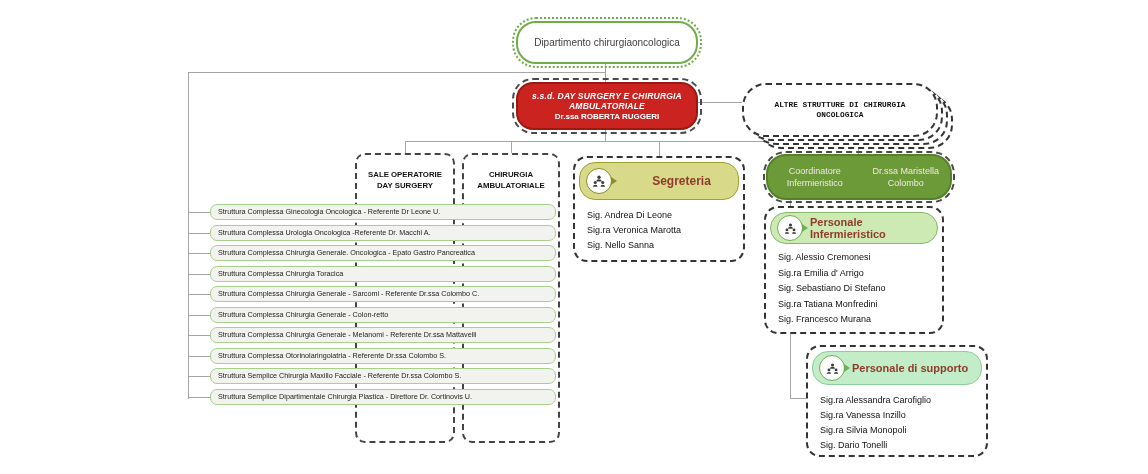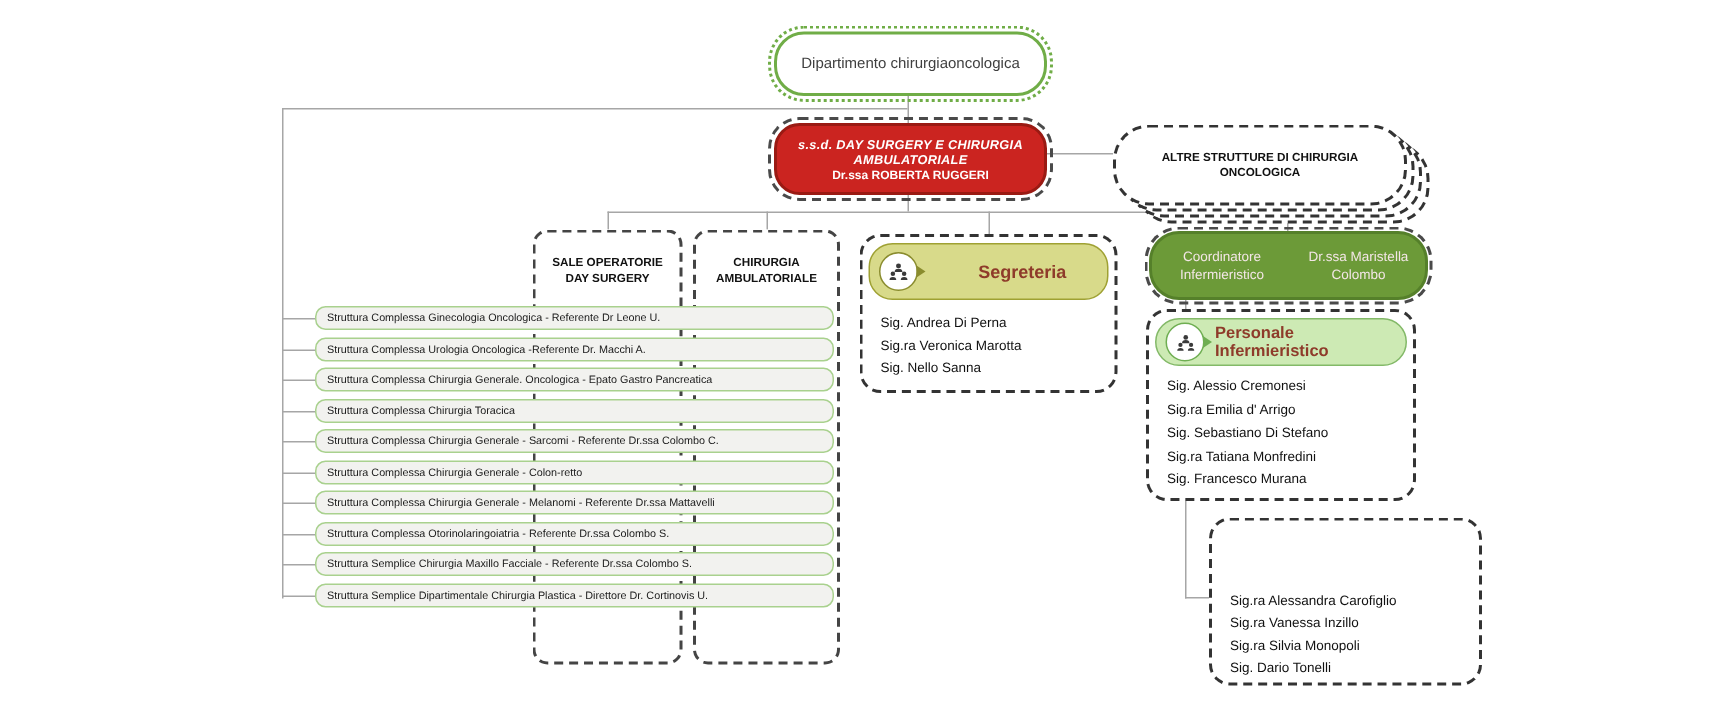--- a/index.html
+++ b/index.html
@@ -25,21 +25,21 @@
     color:#ffffff;font-weight:bold;text-align:center;z-index:2;
   }
   .red-node .l1,.red-node .l2{font-size:8.5px;line-height:10px;letter-spacing:.2px;font-style:italic;}
   .red-node .l3{font-size:8px;line-height:10px;margin-top:1px;}
   
   .altre{position:absolute;left:742px;top:83px;width:192px;height:50px;z-index:2;}
   .altre .card{
     position:absolute;left:0;top:0;width:192px;height:50px;background:#fff;
     border:2px dashed #333;border-radius:24px;z-index:3;
     display:flex;flex-direction:column;align-items:center;justify-content:center;
-    font-size:7.8px;font-weight:bold;line-height:10px;text-align:center;color:#111;
+    font-size:7.8px;font-weight:bold;line-height:10px;text-align:center;color:#111;font-family:Liberation Mono, monospace;
   }
   .altre .layer{position:absolute;width:192px;height:50px;background:#fff;border:2px dashed #333;border-radius:24px;}
   .altre .la1{left:5px;top:4px;z-index:2;}
   .altre .la2{left:10px;top:8px;z-index:1;}
   .altre .la3{left:15px;top:12px;z-index:0;}
   
   .tallbox{
     position:absolute;top:153px;height:290px;background:#fff;
     border:2px dashed #444;border-radius:10px;z-index:1;
     font-size:7.8px;font-weight:bold;text-align:center;line-height:11px;color:#111;
@@ -173,21 +173,21 @@
           <path d="M8.5,12.5 a3.5,3 0 0 1 7,0 z" fill="#3a3a3a"></path>
           <circle cx="7" cy="14" r="2" fill="#3a3a3a"></circle>
           <path d="M4,19.5 a3,2.6 0 0 1 6,0 z" fill="#3a3a3a"></path>
           <circle cx="17" cy="14" r="2" fill="#3a3a3a"></circle>
           <path d="M14,19.5 a3,2.6 0 0 1 6,0 z" fill="#3a3a3a"></path>
         </svg>
       </div>
       <div class="ttl">Segreteria</div>
     </div>
     <div class="members">
-      <div>Sig. Andrea Di Perna</div>
+      <div>Sig. Andrea Di Leone</div>
       <div>Sig.ra Veronica Marotta</div>
       <div>Sig. Nello Sanna</div>
     </div>
   </div>
 
   <div class="coord-node">
     <div>Coordinatore Infermieristico</div>
     <div>Dr.ssa Maristella Colombo</div>
   </div>
 
@@ -208,20 +208,33 @@
     <div class="members">
       <div>Sig. Alessio Cremonesi</div>
       <div>Sig.ra Emilia d' Arrigo</div>
       <div>Sig. Sebastiano Di Stefano</div>
       <div>Sig.ra Tatiana Monfredini</div>
       <div>Sig. Francesco Murana</div>
     </div>
   </div>
 
   <div class="dashbox sup-box">
+    <div class="pill">
+      <div class="icircle">
+        <svg width="17" height="17" viewBox="0 0 24 24">
+          <circle cx="12" cy="7" r="2.2" fill="#3a3a3a"></circle>
+          <path d="M8.5,12.5 a3.5,3 0 0 1 7,0 z" fill="#3a3a3a"></path>
+          <circle cx="7" cy="14" r="2" fill="#3a3a3a"></circle>
+          <path d="M4,19.5 a3,2.6 0 0 1 6,0 z" fill="#3a3a3a"></path>
+          <circle cx="17" cy="14" r="2" fill="#3a3a3a"></circle>
+          <path d="M14,19.5 a3,2.6 0 0 1 6,0 z" fill="#3a3a3a"></path>
+        </svg>
+      </div>
+      <div class="ttl">Personale di supporto</div>
+    </div>
     <div class="members">
       <div>Sig.ra Alessandra Carofiglio</div>
       <div>Sig.ra Vanessa Inzillo</div>
       <div>Sig.ra Silvia Monopoli</div>
       <div>Sig.  Dario Tonelli</div>
     </div>
   </div>
 
 </div>
 

